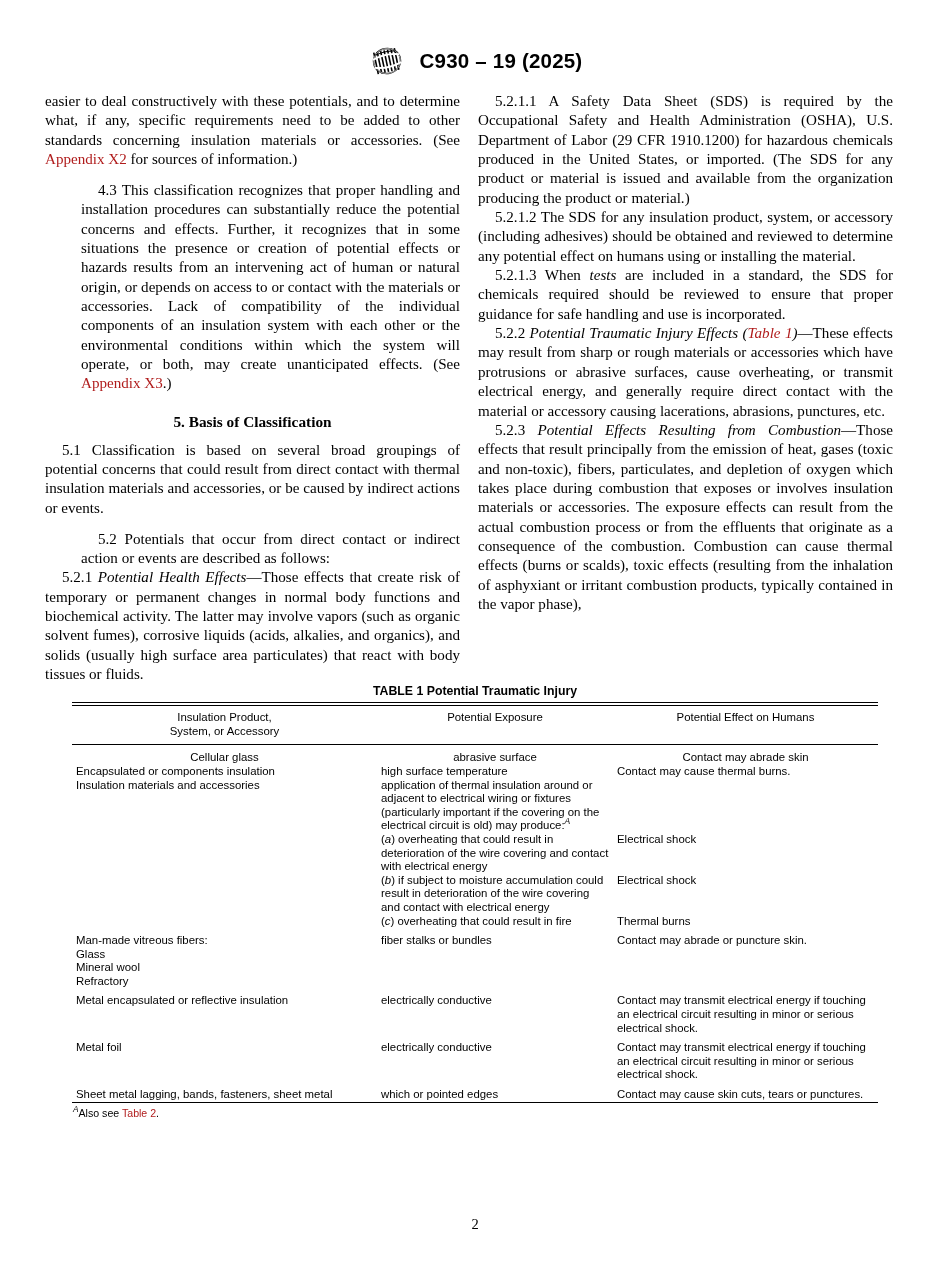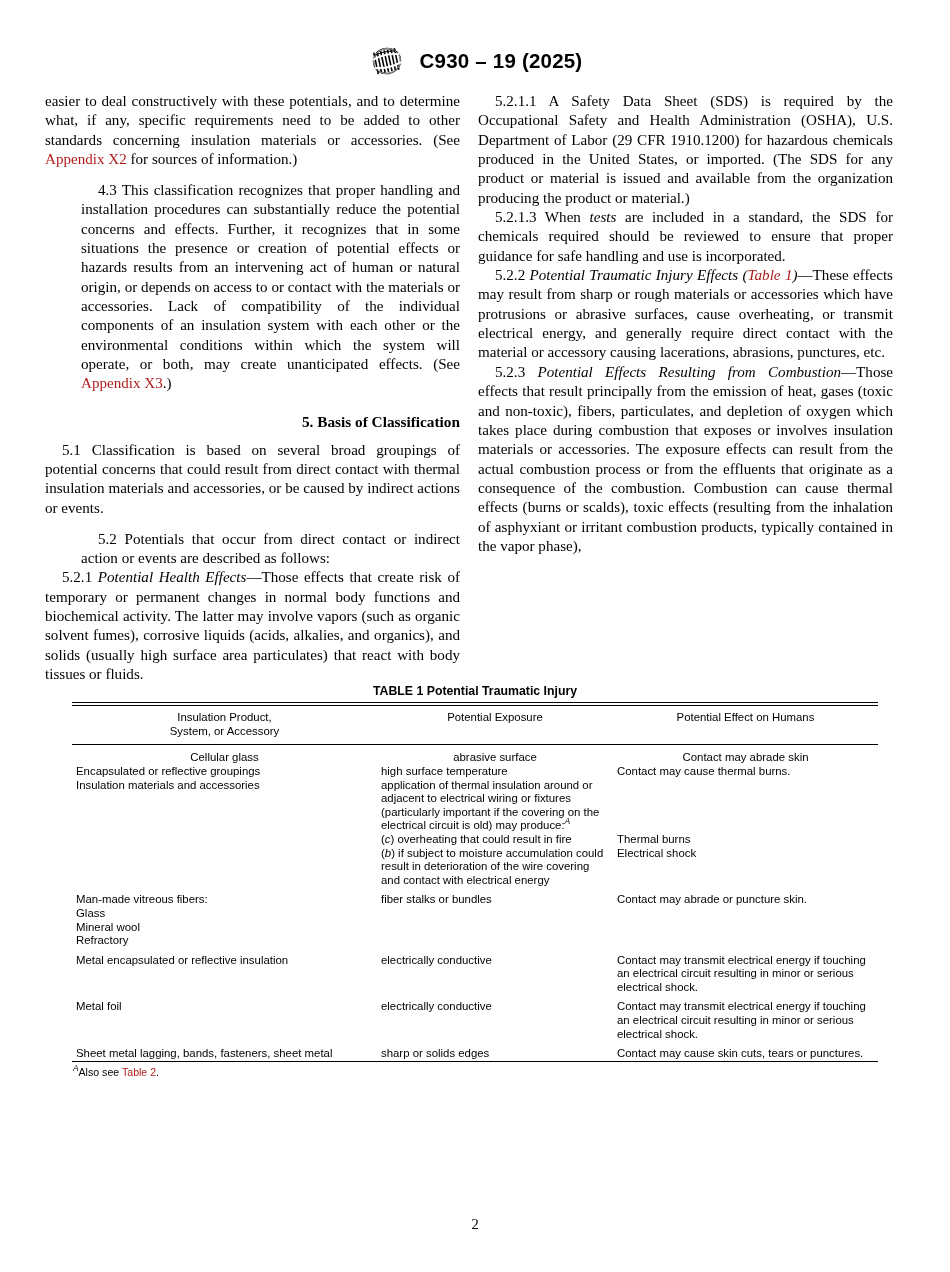--- a/index.html
+++ b/index.html
@@ -66,21 +66,21 @@
   }
   p.gap {
     margin-top: 11.5px;
     margin-left: 36px;
   }
   h2.section-head {
     margin: 18px 0 10px 0;
     font-size: 15.3px;
     line-height: 19px;
     font-weight: bold;
-    text-align: right;
+    text-align: center;
   }
   .lnk {
     color: #b01c1c;
   }
   .ital {
     font-style: italic;
   }
 
   
   .table-wrap {
@@ -194,20 +194,21 @@
     <p class="body"><span>easier to deal constructively with these potentials, and to determine what, if any, specific requirements need to be added to other standards concerning insulation materials or accessories. (See </span><span class="lnk">Appendix X2</span><span> for sources of information.)</span></p>
     <p class="body indent gap"><span>4.3 This classification recognizes that proper handling and installation procedures can substantially reduce the potential concerns and effects. Further, it recognizes that in some situations the presence or creation of potential effects or hazards results from an intervening act of human or natural origin, or depends on access to or contact with the materials or accessories. Lack of compatibility of the individual components of an insulation system with each other or the environmental conditions within which the system will operate, or both, may create unanticipated effects. (See </span><span class="lnk">Appendix X3</span><span>.)</span></p>
     <h2 class="section-head">5. Basis of Classification</h2>
     <p class="body indent"><span>5.1 Classification is based on several broad groupings of potential concerns that could result from direct contact with thermal insulation materials and accessories, or be caused by indirect actions or events.</span></p>
     <p class="body indent gap"><span>5.2 Potentials that occur from direct contact or indirect action or events are described as follows:</span></p>
     <p class="body indent"><span>5.2.1 </span><span class="ital">Potential Health Effects</span><span>—Those effects that create risk of temporary or permanent changes in normal body functions and biochemical activity. The latter may involve vapors (such as organic solvent fumes), corrosive liquids (acids, alkalies, and organics), and solids (usually high surface area particulates) that react with body tissues or fluids.</span></p>
   </div>
 
   <div class="col">
     <p class="body indent"><span>5.2.1.1 A Safety Data Sheet (SDS) is required by the Occupational Safety and Health Administration (OSHA), U.S. Department of Labor (29 CFR 1910.1200) for hazardous chemicals produced in the United States, or imported. (The SDS for any product or material is issued and available from the organization producing the product or material.)</span></p>
+    <p class="body indent"><span>5.2.1.2 The SDS for any insulation product, system, or accessory (including adhesives) should be obtained and reviewed to determine any potential effect on humans using or installing the material.</span></p>
     <p class="body indent"><span>5.2.1.3 When </span><span class="ital">tests</span><span> are included in a standard, the SDS for chemicals required should be reviewed to ensure that proper guidance for safe handling and use is incorporated.</span></p>
     <p class="body indent"><span>5.2.2 </span><span class="ital">Potential Traumatic Injury Effects (</span><span class="ital lnk">Table 1</span><span class="ital">)</span><span>—These effects may result from sharp or rough materials or accessories which have protrusions or abrasive surfaces, cause overheating, or transmit electrical energy, and generally require direct contact with the material or accessory causing lacerations, abrasions, punctures, etc.</span></p>
     <p class="body indent"><span>5.2.3 </span><span class="ital">Potential Effects Resulting from Combustion</span><span>—Those effects that result principally from the emission of heat, gases (toxic and non-toxic), fibers, particulates, and depletion of oxygen which takes place during combustion that exposes or involves insulation materials or accessories. The exposure effects can result from the actual combustion process or from the effluents that originate as a consequence of the combustion. Combustion can cause thermal effects (burns or scalds), toxic effects (resulting from the inhalation of asphyxiant or irritant combustion products, typically contained in the vapor phase),</span></p>
   </div>
 
 </div>
 
 <div class="table-wrap">
   <div class="table-title">TABLE 1 Potential Traumatic Injury</div>
   <div class="rule-double"></div>
@@ -235,39 +236,44 @@
         <col class="colB">
         <col class="colC">
     </colgroup>
     <tbody id="tbody">
         <tr class="first-row">
           <td class="cA">Cellular glass</td>
           <td class="cB">abrasive surface</td>
           <td class="cC">Contact may abrade skin</td>
         </tr>
         <tr>
-          <td class="cA">Encapsulated or reflective groupings</td>
+          <td class="cA">Encapsulated or components insulation</td>
           <td class="cB">high surface temperature</td>
           <td class="cC">Contact may cause thermal burns.</td>
         </tr>
         <tr>
           <td class="cA">Insulation materials and accessories</td>
           <td class="cB">application of thermal insulation around or adjacent to electrical wiring or fixtures (particularly important if the covering on the electrical circuit is old) may produce:<sup class="fn">A</sup></td>
           <td class="cC"></td>
         </tr>
         <tr>
           <td class="cA"></td>
-          <td class="cB">(<span class="ital">c</span>) overheating that could result in fire</td>
-          <td class="cC">Thermal burns</td>
+          <td class="cB">(<span class="ital">a</span>) overheating that could result in deterioration of the wire covering and contact with electrical energy</td>
+          <td class="cC">Electrical shock</td>
         </tr>
         <tr>
           <td class="cA"></td>
           <td class="cB">(<span class="ital">b</span>) if subject to moisture accumulation could result in deterioration of the wire covering and contact with electrical energy</td>
           <td class="cC">Electrical shock</td>
         </tr>
+        <tr>
+          <td class="cA"></td>
+          <td class="cB">(<span class="ital">c</span>) overheating that could result in fire</td>
+          <td class="cC">Thermal burns</td>
+        </tr>
         <tr class="spacer-row">
           <td></td>
           <td></td>
           <td></td>
         </tr>
         <tr>
           <td class="cA">Man-made vitreous fibers:<br>Glass<br>Mineral wool<br>Refractory</td>
           <td class="cB">fiber stalks or bundles</td>
           <td class="cC">Contact may abrade or puncture skin.</td>
         </tr>
@@ -291,21 +297,21 @@
           <td class="cB">electrically conductive</td>
           <td class="cC">Contact may transmit electrical energy if touching an electrical circuit resulting in minor or serious electrical shock.</td>
         </tr>
         <tr class="spacer-row">
           <td></td>
           <td></td>
           <td></td>
         </tr>
         <tr>
           <td class="cA">Sheet metal lagging, bands, fasteners, sheet metal</td>
-          <td class="cB">sharp or solids edges</td>
+          <td class="cB">which or pointed edges</td>
           <td class="cC">Contact may cause skin cuts, tears or punctures.</td>
         </tr>
       </tbody>
   </table>
 
   <div class="rule-bottom"></div>
 
   <div class="footnote">
     <sup>A</sup><span>Also see </span><span class="lnk">Table 2</span><span>.</span>
   </div>

